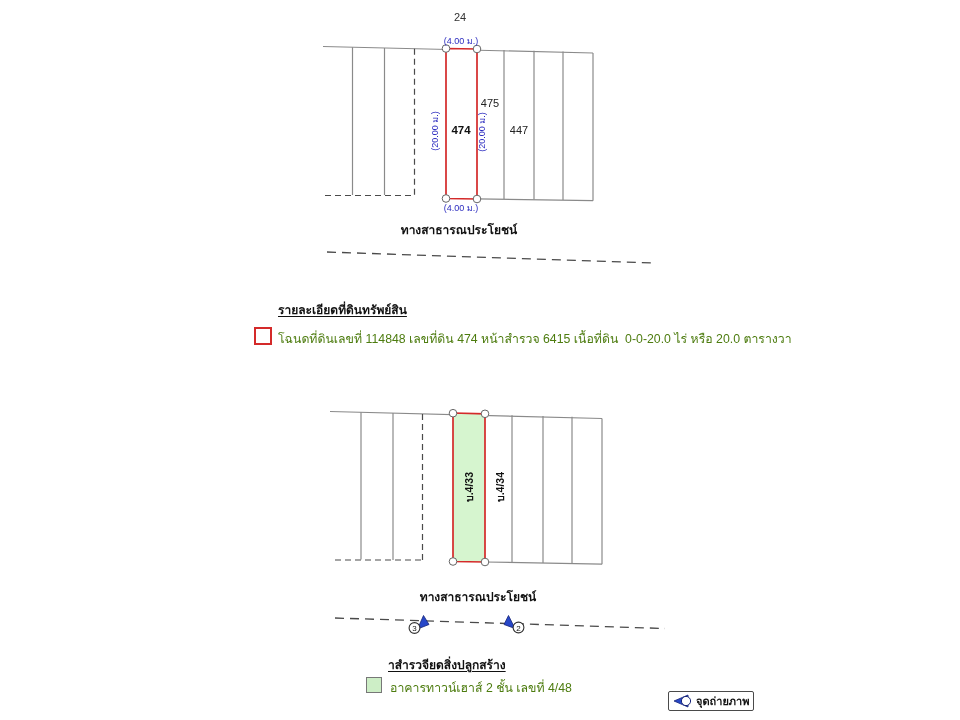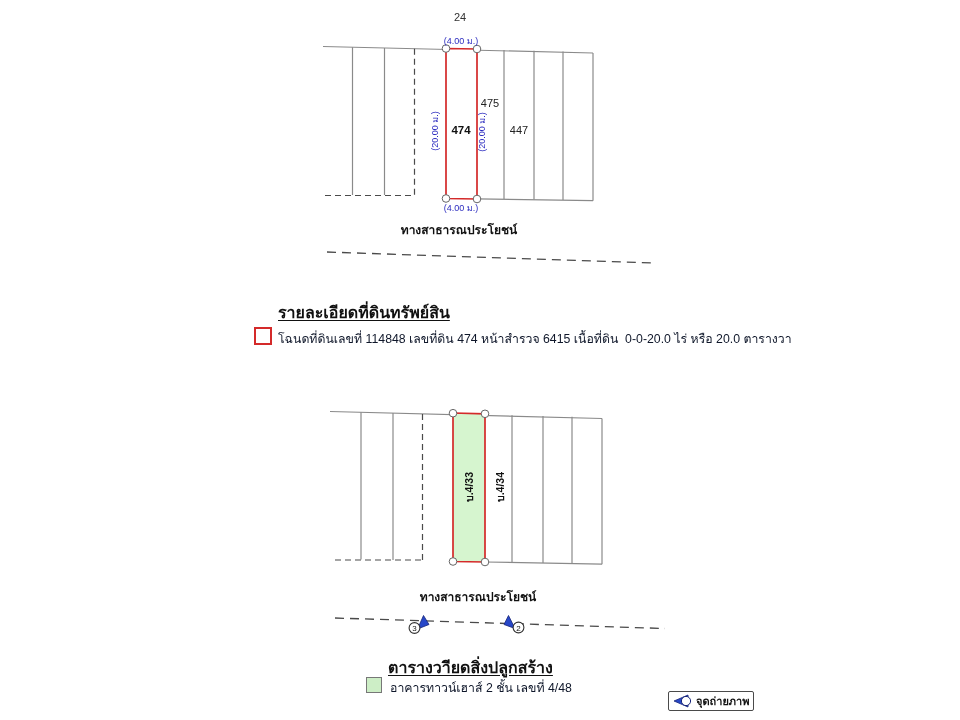--- a/index.html
+++ b/index.html
@@ -5,25 +5,25 @@
   html,body{margin:0;padding:0;}
   body{
     width:960px;height:720px;background:#ffffff;overflow:hidden;position:relative;
     font-family:"Liberation Sans","DejaVu Sans",sans-serif;color:#1a1a1a;
   }
   .abs{position:absolute;}
   svg{display:block;}
   svg text{font-family:"Liberation Sans","DejaVu Sans",sans-serif;}
 
   .section-heading{
-    font-size:16px;font-weight:bold;color:#111;
+    font-size:12px;font-weight:bold;color:#111;
     text-decoration:underline;text-underline-offset:2px;
     white-space:nowrap;
   }
-  .detail-text{font-size:12.3px;color:#0f172a;white-space:pre;}
+  .detail-text{font-size:12.3px;color:#4d7c0f;white-space:pre;}
 
   .legend-box{width:14px;height:14px;box-sizing:content-box;}
   .legend-deed{border:2px solid #d42a2a;background:#ffffff;}
   .legend-building{border:1px solid #777;background:#cdeec6;}
 
   .photo-btn{
     position:absolute;left:668px;top:691px;width:86px;height:20px;
     background:#ffffff;border:1.5px solid #4a4a4a;border-radius:2px;
     display:flex;align-items:center;gap:4px;padding:0 4px;box-sizing:border-box;
     cursor:pointer;
@@ -111,21 +111,21 @@
       <circle cx="518.5" cy="627.5" r="5.4" fill="#ffffff" stroke="#333" stroke-width="1.1"></circle>
       <text x="518.5" y="630.8" text-anchor="middle" font-size="8" fill="#111">2</text>
     </g>
   </g>
 </svg>
 
 <div class="abs section-heading" style="left:278px;top:300px">รายละเอียดที่ดินทรัพย์สิน</div>
 <div class="abs legend-box legend-deed" style="left:254px;top:327px"></div>
 <div class="abs detail-text" style="left:278px;top:329px">โฉนดที่ดินเลขที่ 114848 เลขที่ดิน 474 หน้าสำรวจ 6415 เนื้อที่ดิน  0-0-20.0 ไร่ หรือ 20.0 ตารางวา</div>
 
-<div class="abs section-heading" style="left:388px;top:655px">ตารางวาียดสิ่งปลูกสร้าง</div>
+<div class="abs section-heading" style="left:388px;top:655px">าสำรวจียดสิ่งปลูกสร้าง</div>
 <div class="abs legend-box legend-building" style="left:366px;top:677px"></div>
 <div class="abs detail-text" style="left:390px;top:678px">อาคารทาวน์เฮาส์ 2 ชั้น เลขที่ 4/48</div>
 
 <div class="photo-btn">
   <span style="display:inline-flex">
     <svg width="19" height="14" viewBox="0 0 19 14">
       <polygon points="1,7 15,1 15,13" fill="#2747c8" stroke="#16247a" stroke-width="0.8"></polygon>
       <circle cx="13" cy="7" r="4.6" fill="#ffffff" stroke="#16247a" stroke-width="1"></circle>
     </svg>
   </span>

